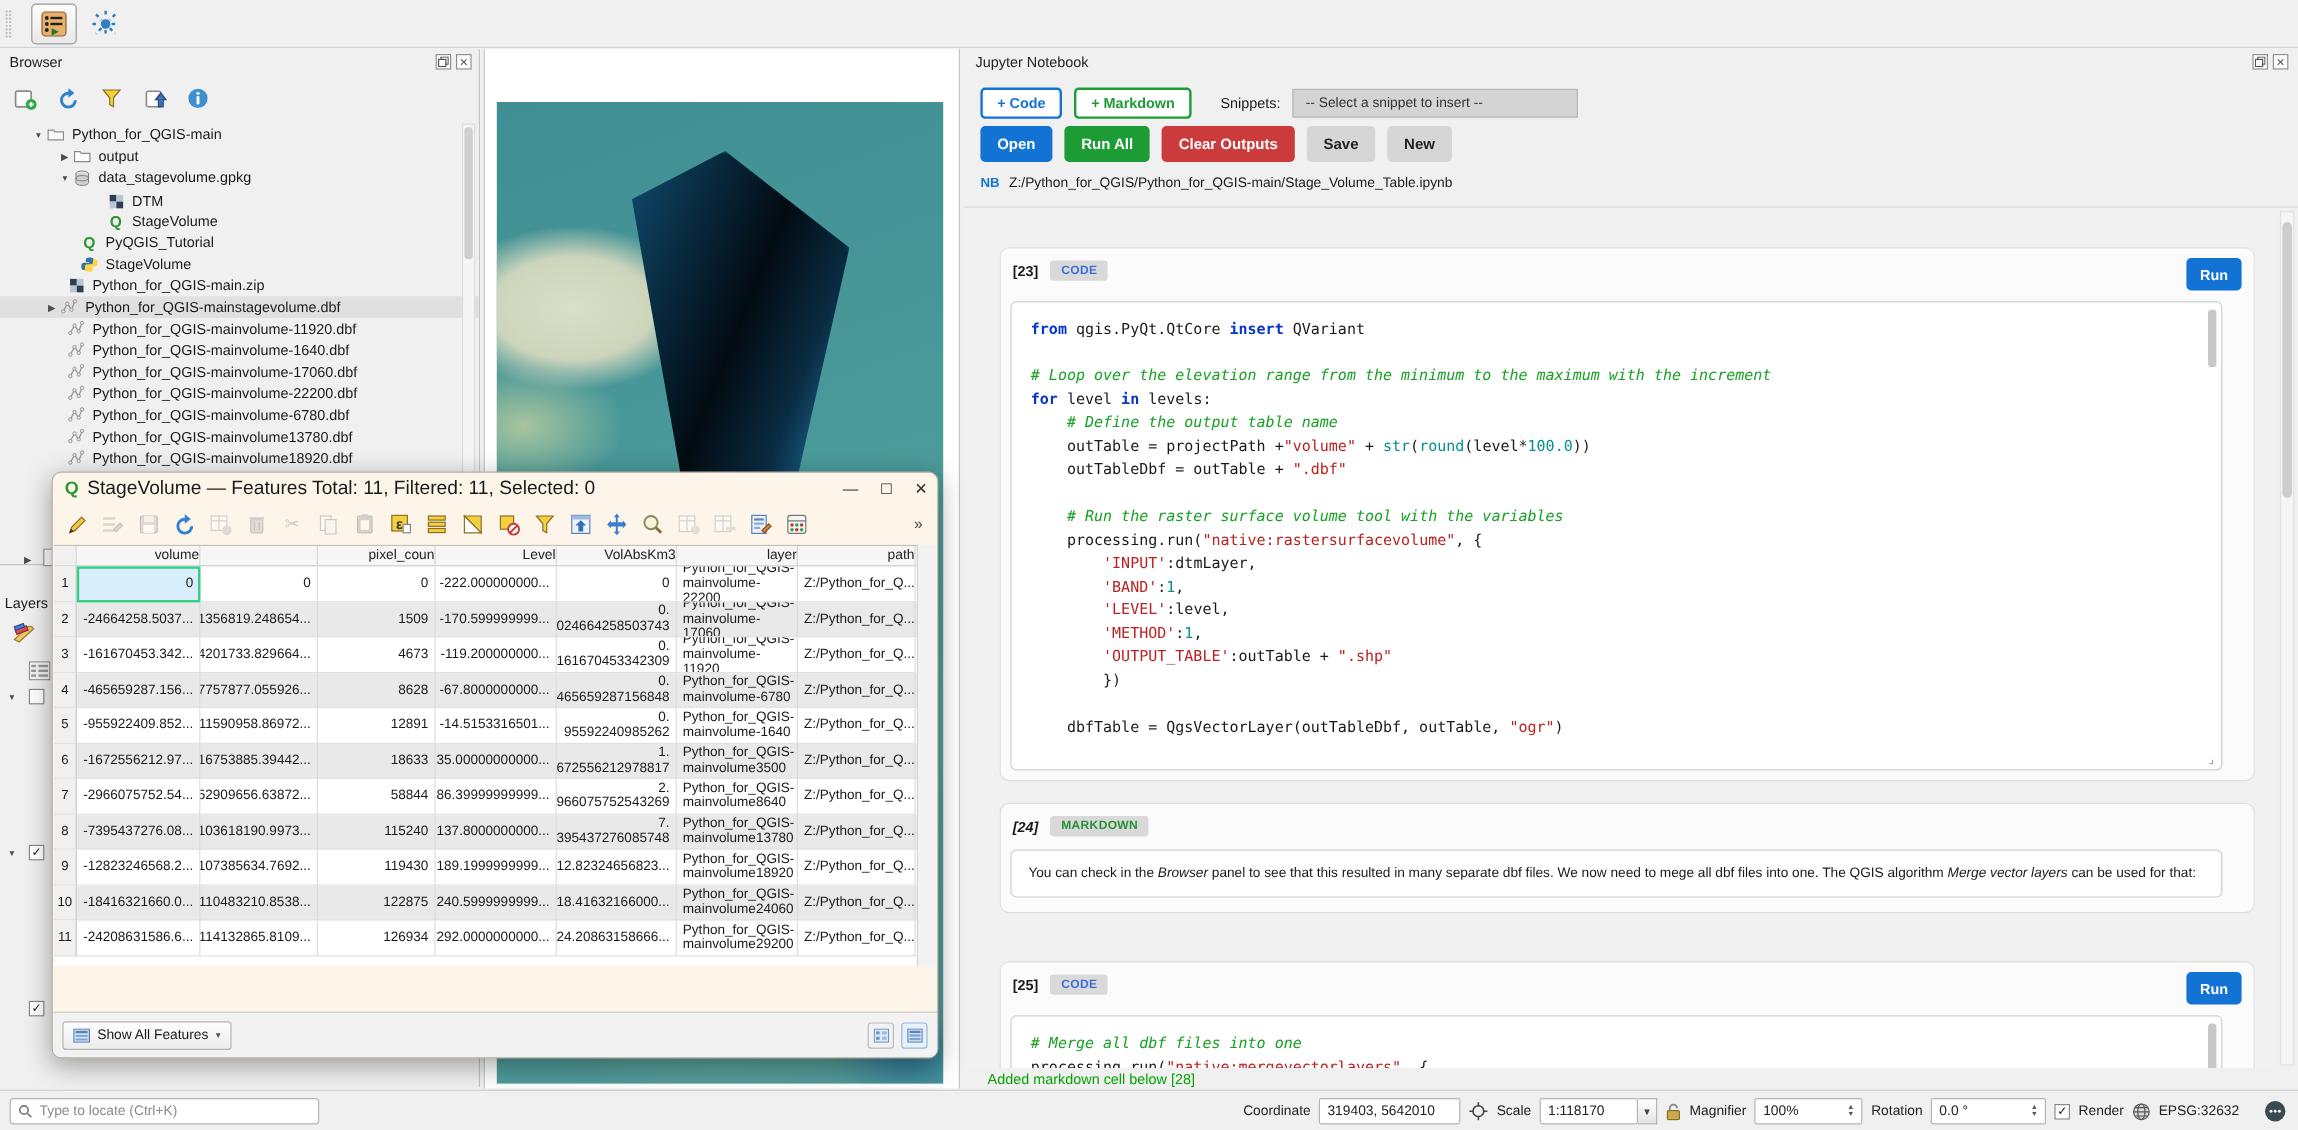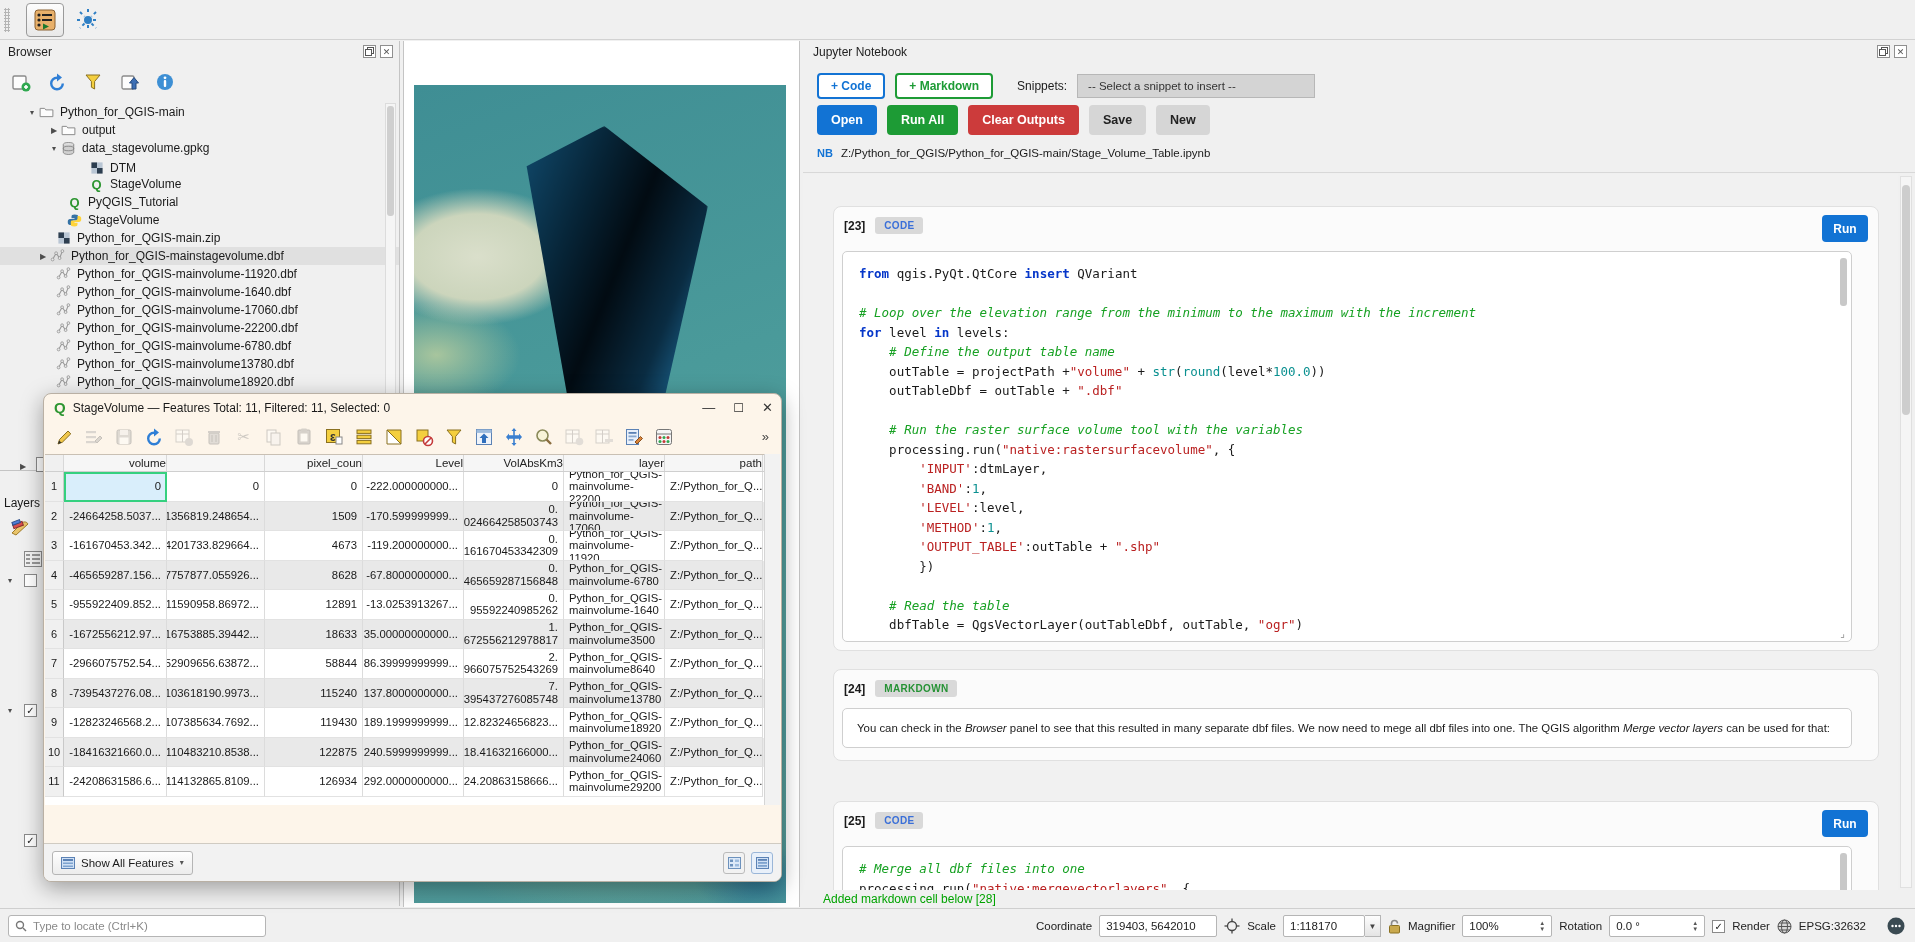--- a/index.html
+++ b/index.html
@@ -87,21 +87,21 @@
   .code-scroll { position:absolute; right:4px; top:6px; bottom:6px; width:7px; }
   .code-scroll .thumb { position:absolute; top:0; left:0; width:7px; height:48px; background:#c8c8c8; border-radius:3px; }
   .corner-glyph { position:absolute; right:6px; bottom:2px; font-size:10px; color:#888; }
   #nb-vscroll { position:absolute; right:3px; top:135px; width:12px; height:712px; background:#f5f5f5; border:1px solid #e0e0e0; }
   #nb-vscroll .thumb { position:absolute; left:1px; top:8px; width:8px; height:230px; background:#cdcdcd; border-radius:4px; }
   #nb-status { position:absolute; left:0; top:851px; width:1112px; height:15px; background:#f0f0f0; font-size:12px; color:#00a300; padding-left:20px; }
   
   #attr-window { position:absolute; left:43px; top:393px; width:739px; height:489px; z-index:10;
     background:#fdf5ea; border:1px solid #b9b0a4; border-radius:8px; box-shadow:0 6px 22px rgba(0,0,0,.35); overflow:hidden; }
   #attr-titlebar { position:relative; height:27px; display:flex; align-items:center; padding-left:10px; gap:7px; }
-  #attr-title { font-size:12px; color:#1a1a1a; }
+  #attr-title { font-size:16px; color:#1a1a1a; }
   #attr-winctrl { position:absolute; right:8px; top:0; height:27px; display:flex; align-items:center; gap:18px; font-size:13px; color:#333; }
   #attr-toolbar { display:flex; align-items:center; gap:7px; padding:4px 6px 5px 8px; }
   .at-icon { width:23px; height:23px; display:flex; align-items:center; justify-content:center; font-size:16px; }
   .at-icon.disabled { opacity:.4; filter:grayscale(100%); }
   #attr-more { margin-left:auto; font-size:13px; color:#444; padding-right:6px; }
   #attr-table-zone { position:absolute; left:1px; top:60px; width:721px; height:351px; background:#fff; border-top:1px solid #c9c0b4; }
   #attr-vscroll { position:absolute; right:1px; top:60px; width:16px; height:351px; background:#f2f2f2; border-left:1px solid #d5d5d5; }
   .atr-head { display:flex; height:17px; background:#f6f6f6; border-bottom:1px solid #cfcfcf; }
   .atr-hcell { font-size:11.5px; color:#222; text-align:right; border-right:1px solid #d8d8d8; overflow:hidden; line-height:17px; }
   .atr-row { display:flex; height:29.5px; }
@@ -473,31 +473,30 @@
             <div class="code-line">&nbsp;</div>
             <div class="code-line"><span class="tk-pl">    </span><span class="tk-cm"># Run the raster surface volume tool with the variables</span></div>
             <div class="code-line"><span class="tk-pl">    processing.run(</span><span class="tk-st">"native:rastersurfacevolume"</span><span class="tk-pl">, {</span></div>
             <div class="code-line"><span class="tk-pl">        </span><span class="tk-st">'INPUT'</span><span class="tk-pl">:dtmLayer,</span></div>
             <div class="code-line"><span class="tk-pl">        </span><span class="tk-st">'BAND'</span><span class="tk-pl">:</span><span class="tk-nu">1</span><span class="tk-pl">,</span></div>
             <div class="code-line"><span class="tk-pl">        </span><span class="tk-st">'LEVEL'</span><span class="tk-pl">:level,</span></div>
             <div class="code-line"><span class="tk-pl">        </span><span class="tk-st">'METHOD'</span><span class="tk-pl">:</span><span class="tk-nu">1</span><span class="tk-pl">,</span></div>
             <div class="code-line"><span class="tk-pl">        </span><span class="tk-st">'OUTPUT_TABLE'</span><span class="tk-pl">:outTable + </span><span class="tk-st">".shp"</span></div>
             <div class="code-line"><span class="tk-pl">        })</span></div>
             <div class="code-line">&nbsp;</div>
-            <div class="code-line"><span class="tk-pl">    </span><span class="tk-cm"># Read the table</span></div>
             <div class="code-line"><span class="tk-pl">    dbfTable = QgsVectorLayer(outTableDbf, outTable, </span><span class="tk-st">"ogr"</span><span class="tk-pl">)</span></div>
             <div class="code-scroll">
               <div class="thumb"></div>
             </div>
             <div class="corner-glyph">⌟</div>
           </div>
         </div>
         <div class="cell-card" style="top: 495px; height: 92px;">
           <div class="cell-head">
-            <span style="font-weight: bold;">[24]</span>
+            <span style="font-weight: bold; font-style: italic;">[24]</span>
             <span class="badge md">MARKDOWN</span>
           </div>
           <div class="md-box" style="top: 38px;"><span>You can check in the </span><span class="md-it">Browser</span><span> panel to see that this resulted in many separate dbf files. We now need to mege all dbf files into one. The QGIS algorithm </span><span class="md-it">Merge vector layers</span><span> can be used for that:</span></div>
         </div>
         <div class="cell-card" style="top: 627px; height: 300px;">
           <div class="cell-head">
             <span style="font-weight: bold;">[25]</span>
             <span class="badge code">CODE</span>
           </div>
           <button class="run-btn">Run</button>
@@ -730,21 +729,21 @@
 465659287156848</div>
           <div class="atr-cell" style="width: 101px;">Python_for_QGIS-
 mainvolume-6780</div>
           <div class="atr-cell" style="width: 98px;">Z:/Python_for_Q...</div>
         </div>
         <div class="atr-row">
           <div class="atr-cell rownum" style="width: 19px;">5</div>
           <div class="atr-cell num" style="width: 103px;">-955922409.852...</div>
           <div class="atr-cell num" style="width: 98px;">11590958.86972...</div>
           <div class="atr-cell num" style="width: 98px;">12891</div>
-          <div class="atr-cell num" style="width: 101px;">-13.0253913267...</div>
+          <div class="atr-cell num" style="width: 101px;">-14.5153316501...</div>
           <div class="atr-cell num" style="width: 100px;">0.
 95592240985262</div>
           <div class="atr-cell" style="width: 101px;">Python_for_QGIS-
 mainvolume-1640</div>
           <div class="atr-cell" style="width: 98px;">Z:/Python_for_Q...</div>
         </div>
         <div class="atr-row alt">
           <div class="atr-cell rownum" style="width: 19px;">6</div>
           <div class="atr-cell num" style="width: 103px;">-1672556212.97...</div>
           <div class="atr-cell num" style="width: 98px;">16753885.39442...</div>

